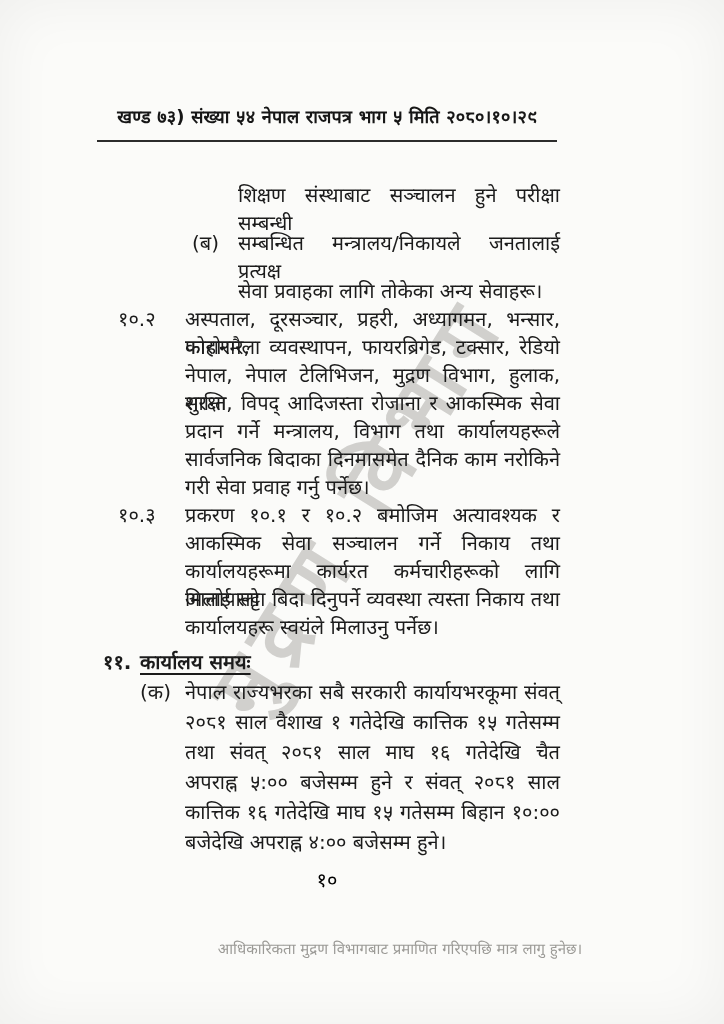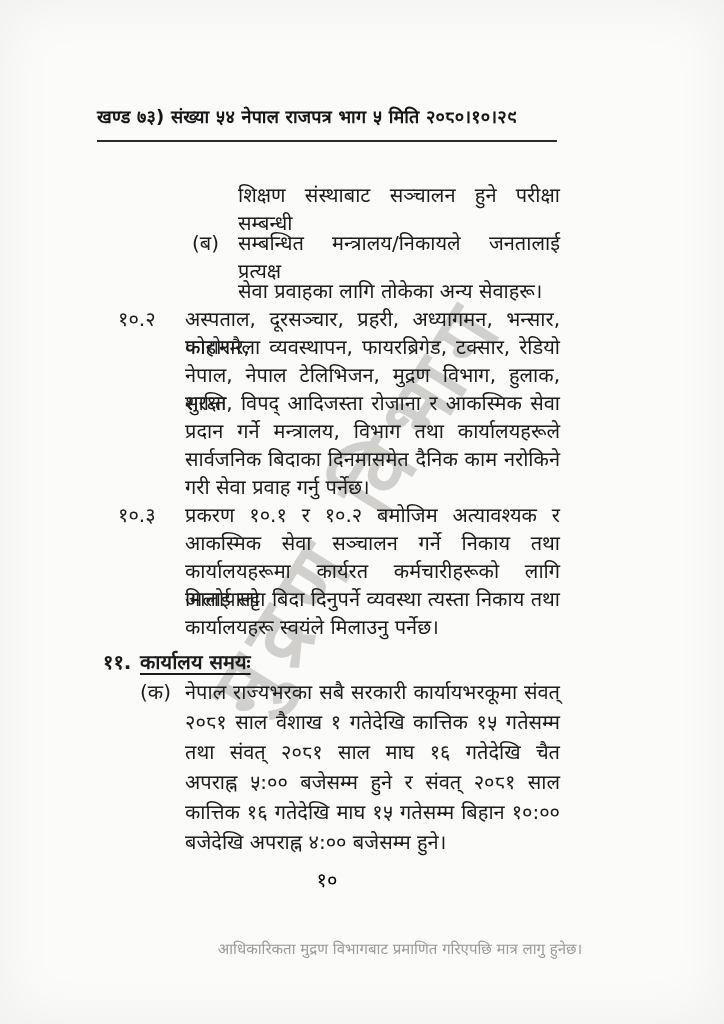--- a/index.html
+++ b/index.html
@@ -12,21 +12,21 @@
     position:relative;
     width:724px;height:1024px;
     background:#fbfbf9;
     overflow:hidden;
     box-shadow:inset 0 0 60px rgba(0,0,0,0.05);
     color:#1b1b1b;
   }
   
   .masthead{
     position:absolute;left:97px;top:104px;width:460px;
-    text-align:left;
+    text-align:center;
     font-size:18px;font-weight:bold;color:#161616;
     letter-spacing:0.2px;
     white-space:nowrap;
   }
   .masthead-rule{
     position:absolute;left:97px;top:140px;width:460px;height:2px;
     background:#2c2c2c;
   }
   
   .watermark{

